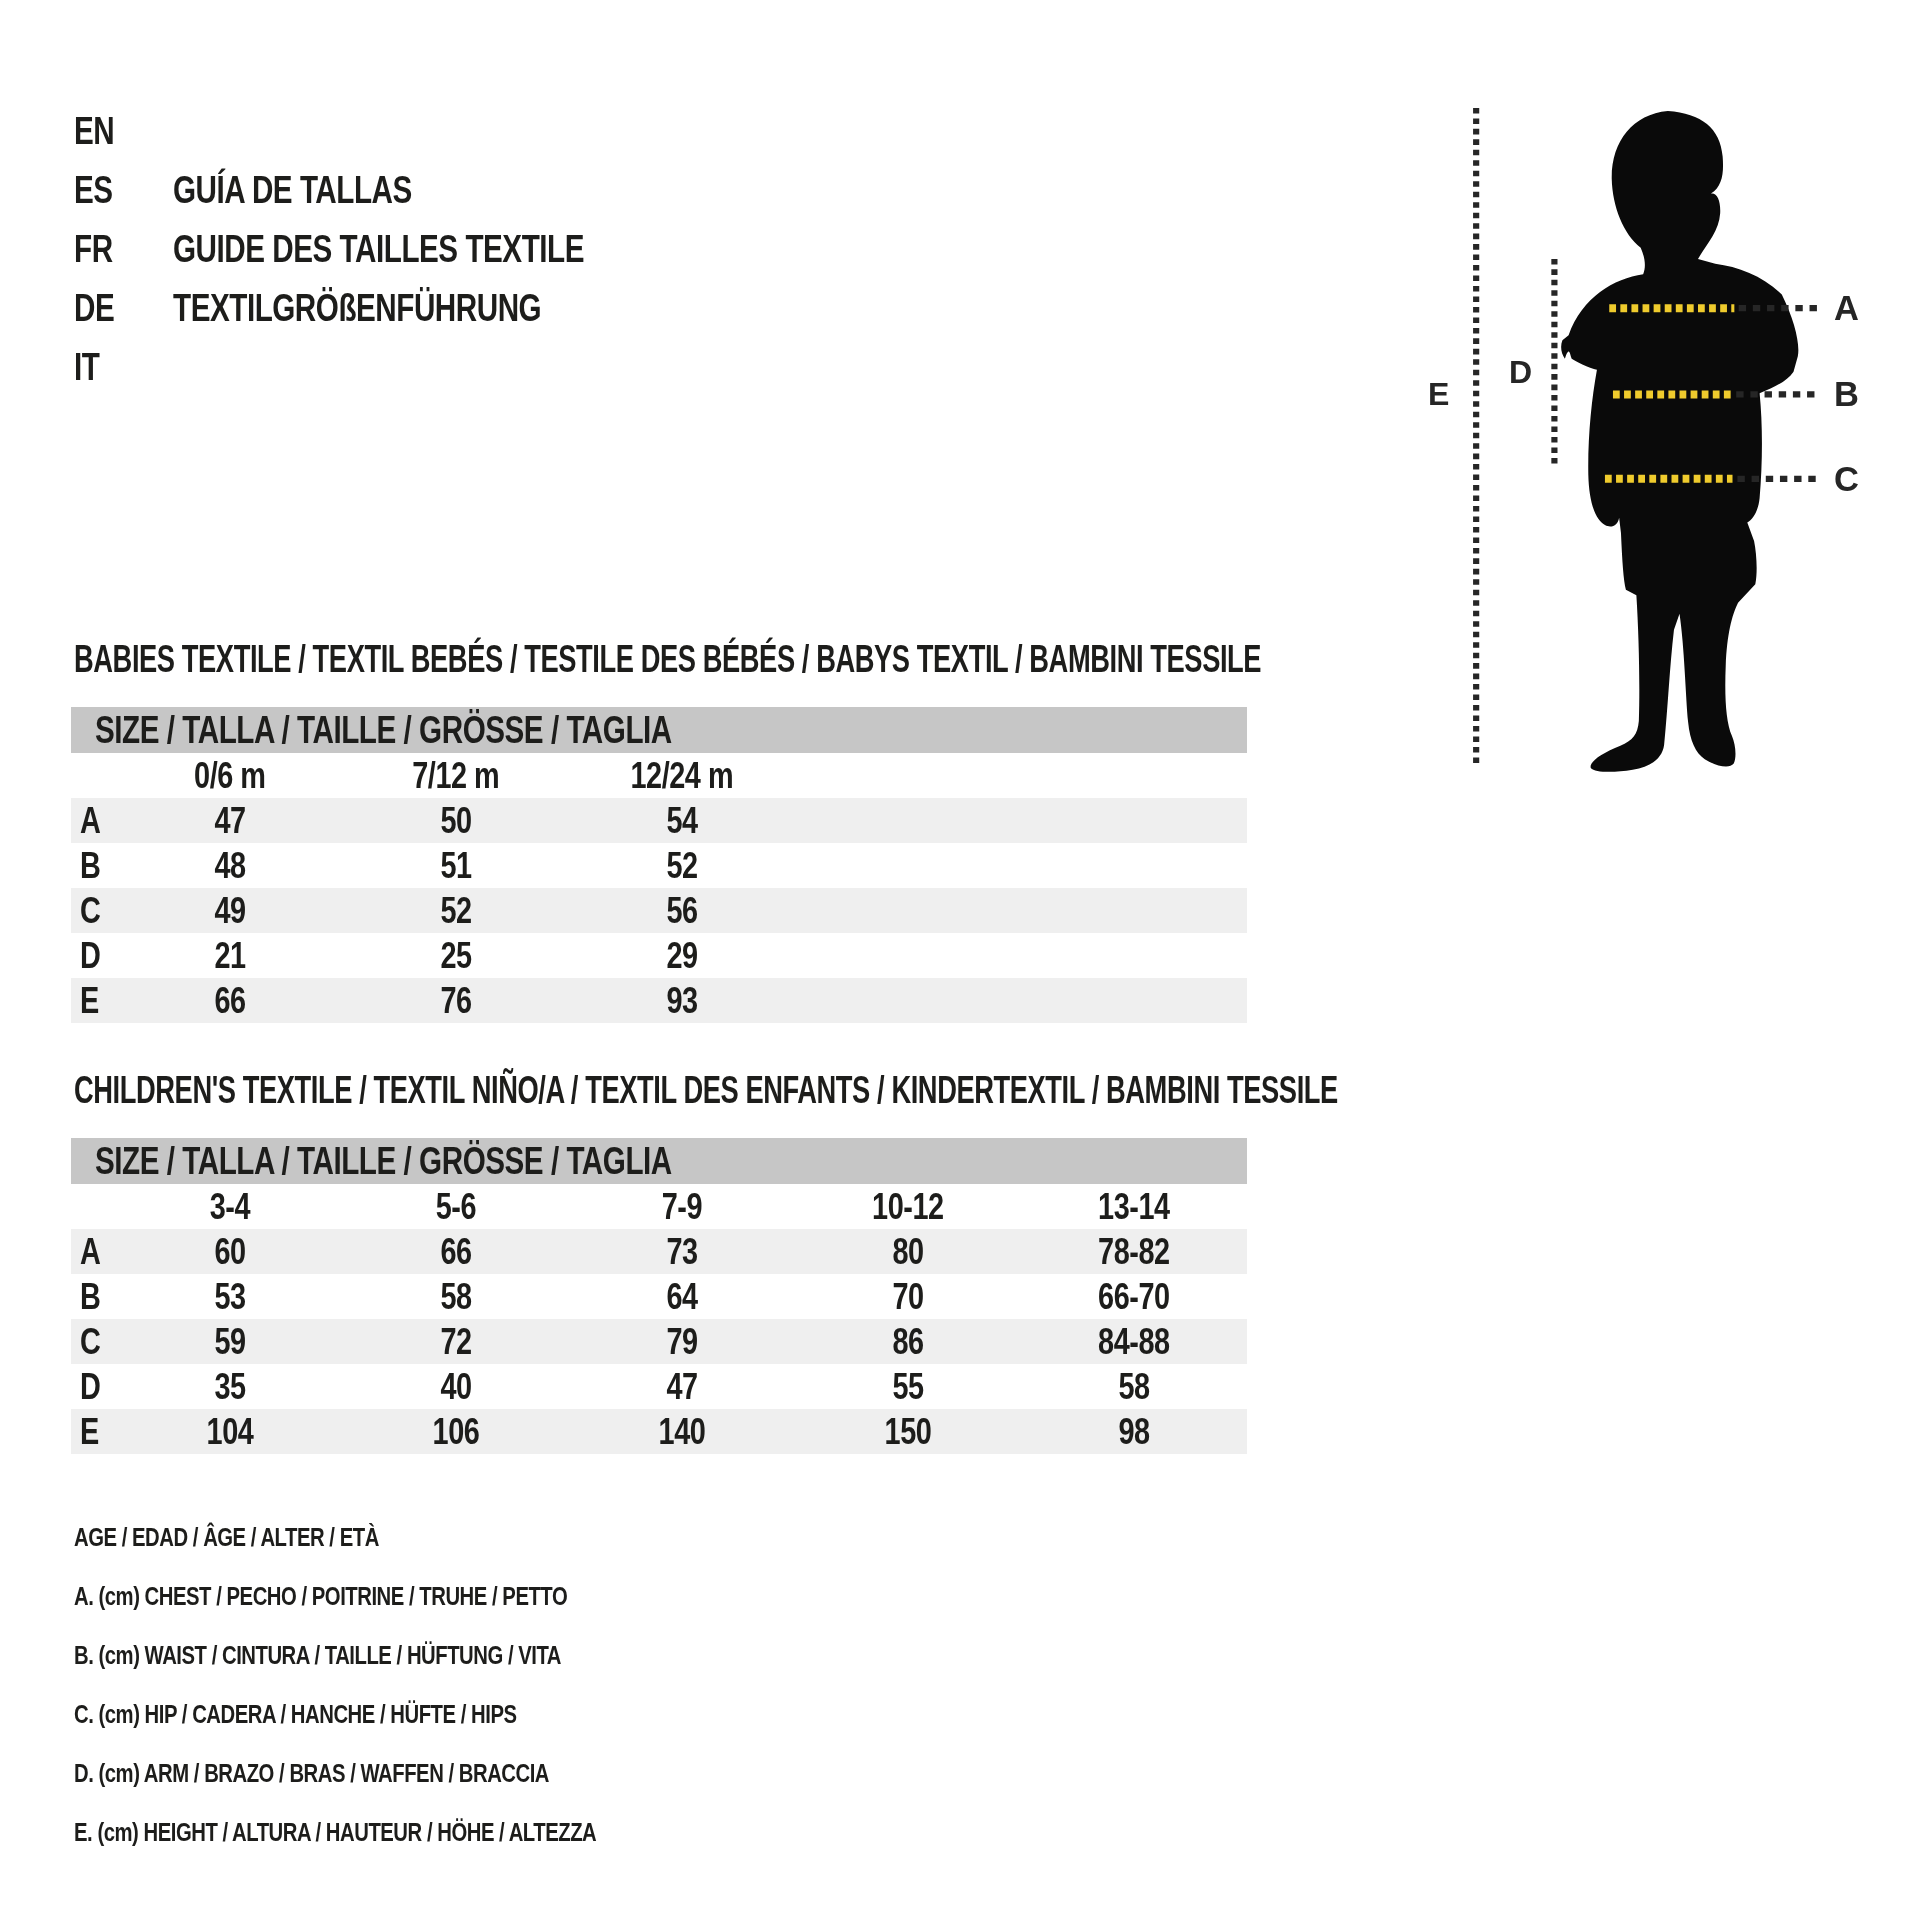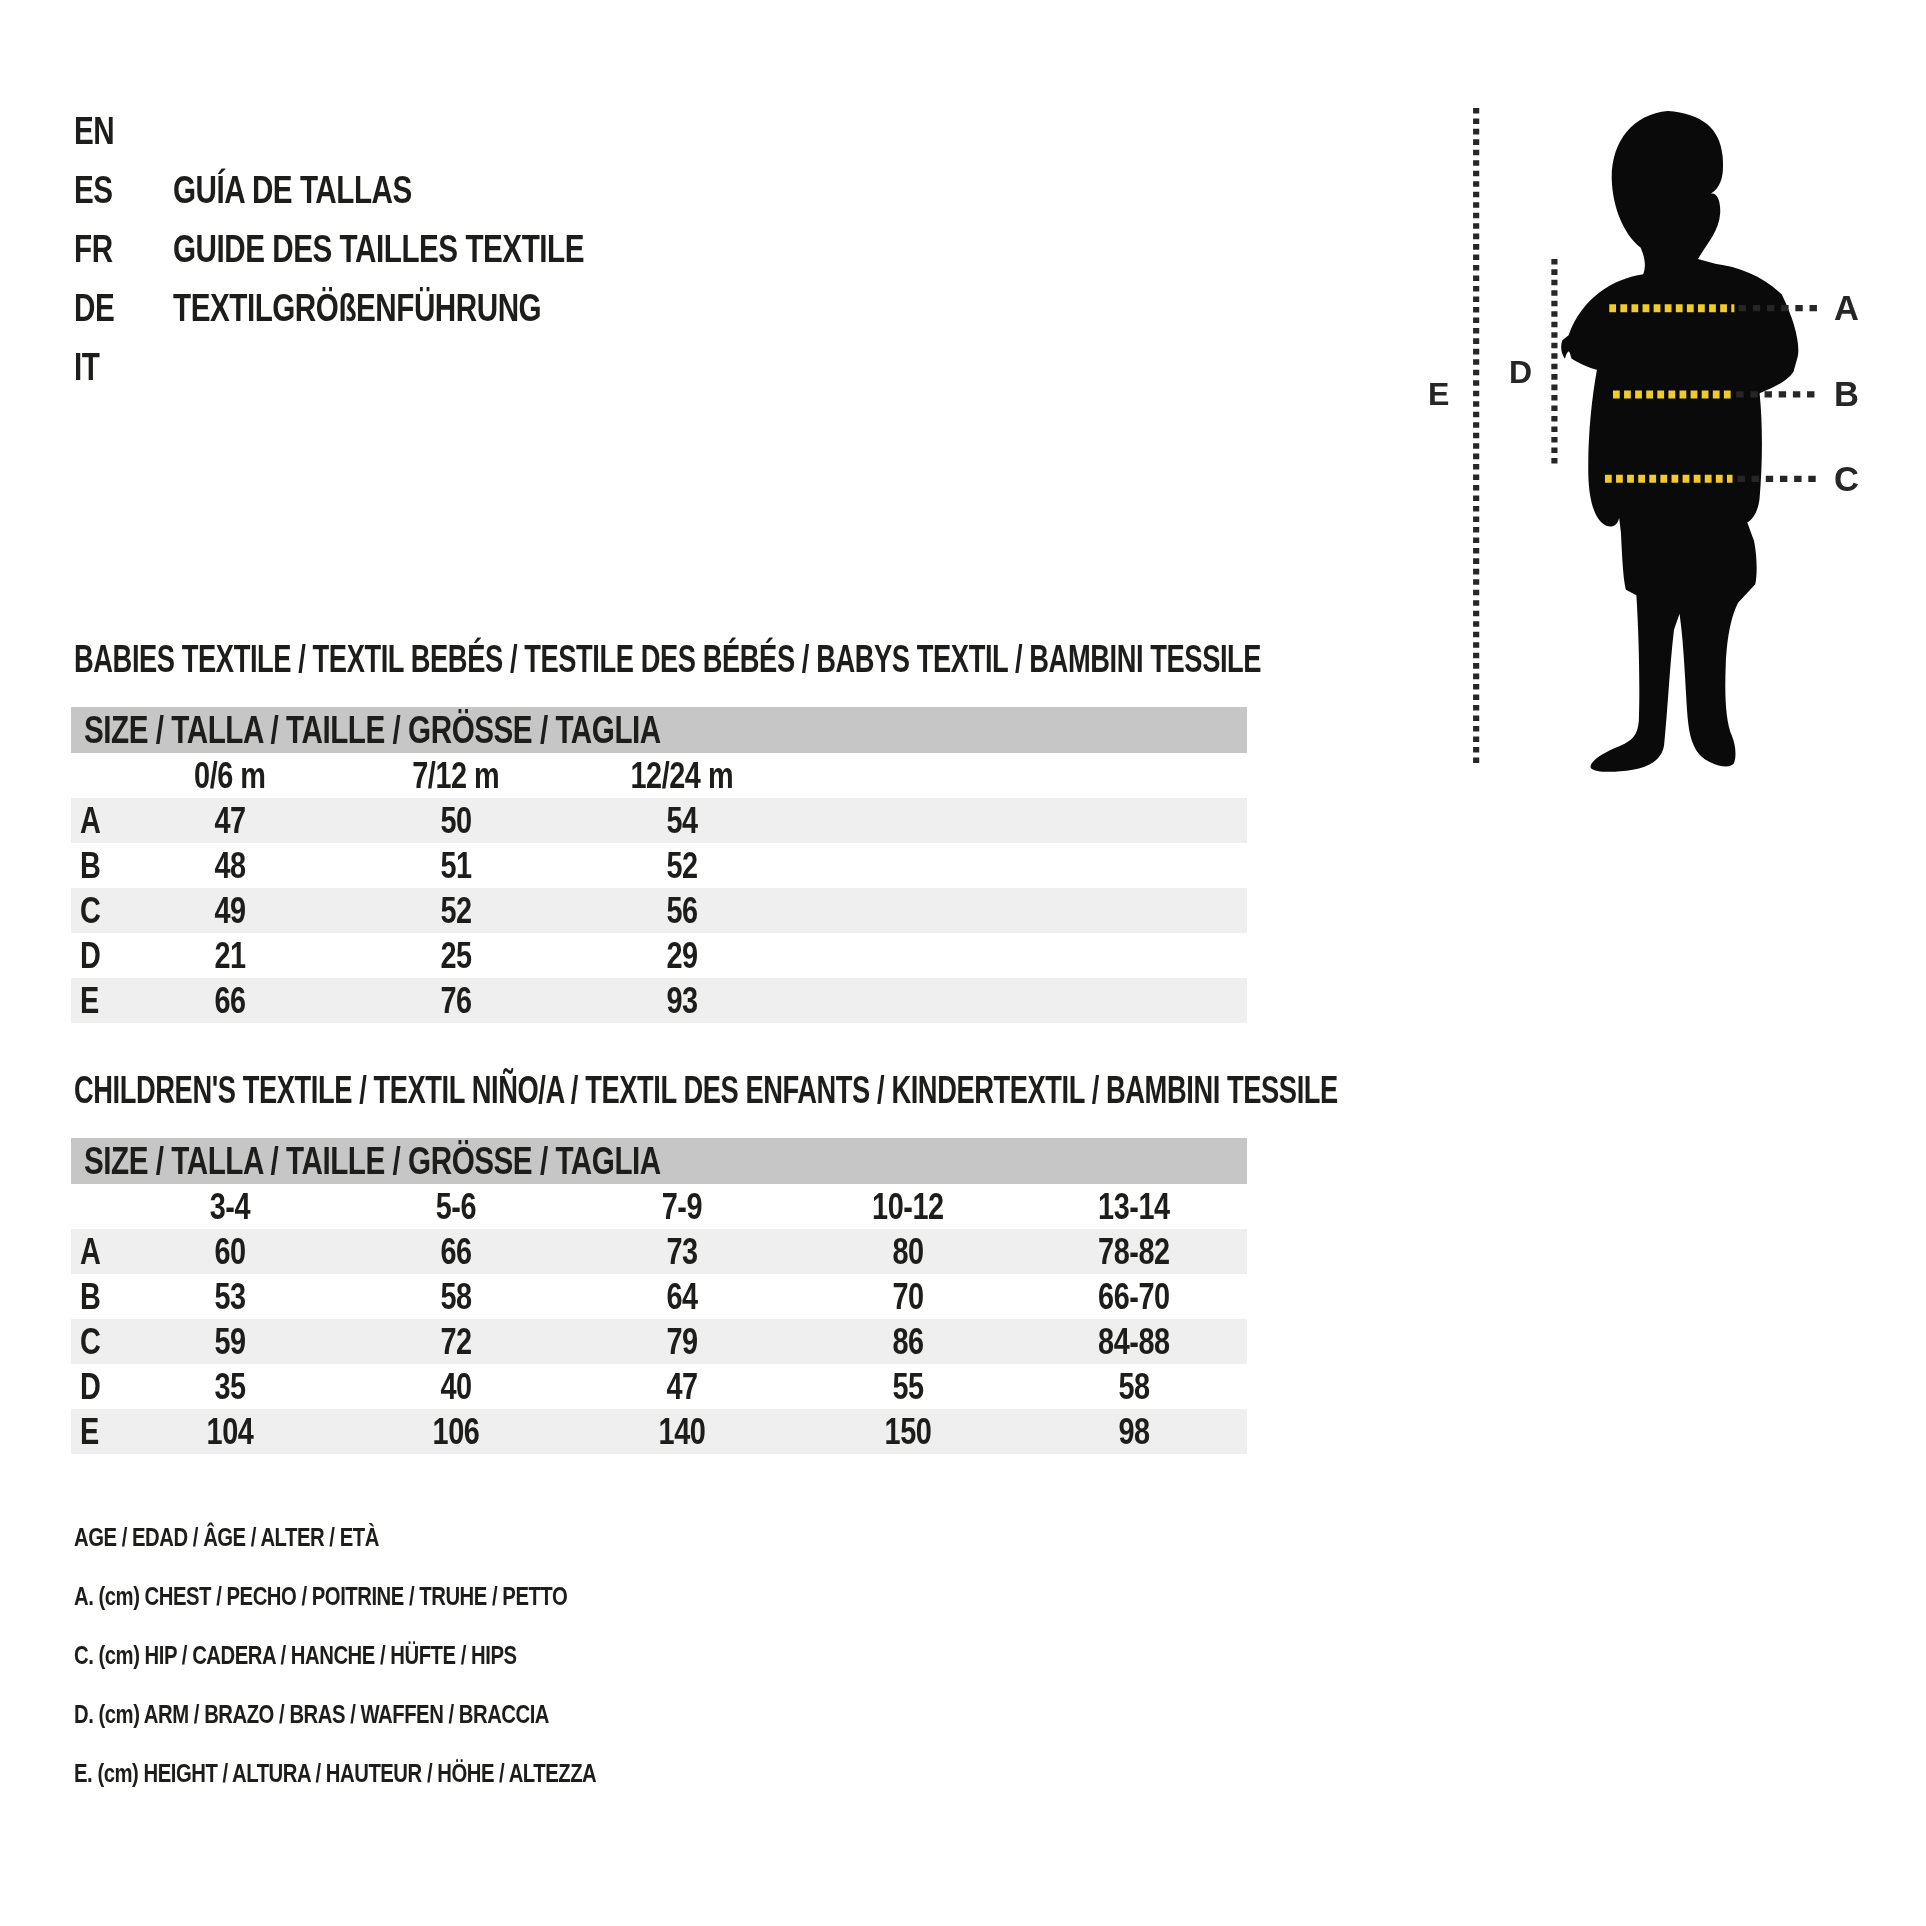--- a/index.html
+++ b/index.html
@@ -24,21 +24,21 @@
 
   
   .heading { position:absolute; font-size:39px; white-space:nowrap; }
   .heading-babies   { left:74px; top:637px; height:43px; line-height:43px; }
   .heading-children { left:74px; top:1068px; height:43px; line-height:43px; }
 
   
   .sztable { position:absolute; left:71px; width:1176px; }
   .sztable-babies   { top:707px; }
   .sztable-children { top:1138px; }
-  .size-hdr { height:46px; background:#c6c6c6; display:flex; align-items:center; padding-left:13px; font-size:38px; }
+  .size-hdr { height:46px; background:#c6c6c6; display:flex; align-items:center; padding-left:24px; font-size:38px; }
   .cols, .trow { display:flex; align-items:center; height:45px; font-size:37px; }
   .lbl { width:37px; flex:0 0 37px; padding-left:8.6px; }
   .c   { width:226px; flex:0 0 226px; text-align:center; }
   .trow.stripe { background:#efefef; }
 
   
   .legend { position:absolute; left:74px; top:1508px; }
   .legend .line { display:flex; align-items:center; height:59px; font-size:26px; }
 
   
@@ -242,20 +242,23 @@
   </div>
 
   <div class="legend">
     <div class="line">
         <span class="sqz">AGE / EDAD / ÂGE / ALTER / ETÀ</span>
       </div>
     <div class="line">
         <span class="sqz">A. (cm) CHEST / PECHO / POITRINE / TRUHE / PETTO</span>
       </div>
     <div class="line">
+        <span class="sqz">B. (cm) WAIST / CINTURA / TAILLE / HÜFTUNG / VITA</span>
+      </div>
+    <div class="line">
         <span class="sqz">C. (cm) HIP / CADERA / HANCHE / HÜFTE / HIPS</span>
       </div>
     <div class="line">
         <span class="sqz">D. (cm) ARM / BRAZO / BRAS / WAFFEN / BRACCIA</span>
       </div>
     <div class="line">
         <span class="sqz">E. (cm) HEIGHT / ALTURA / HAUTEUR / HÖHE / ALTEZZA</span>
       </div>
   </div>
 

